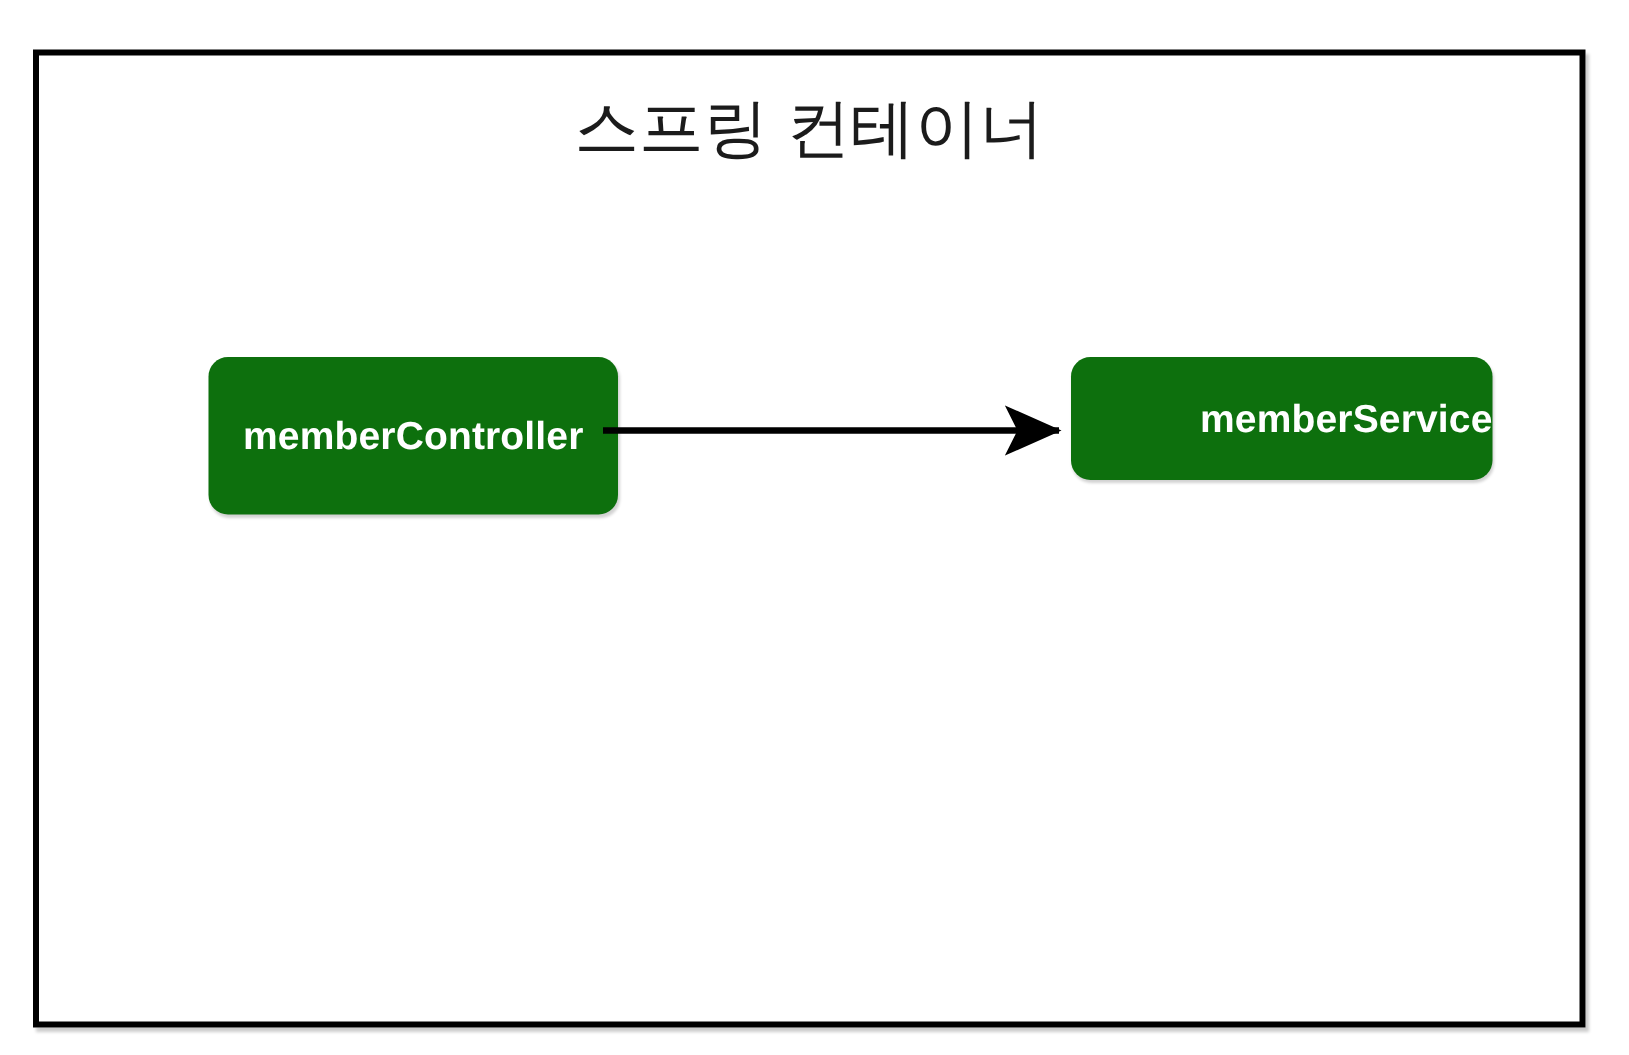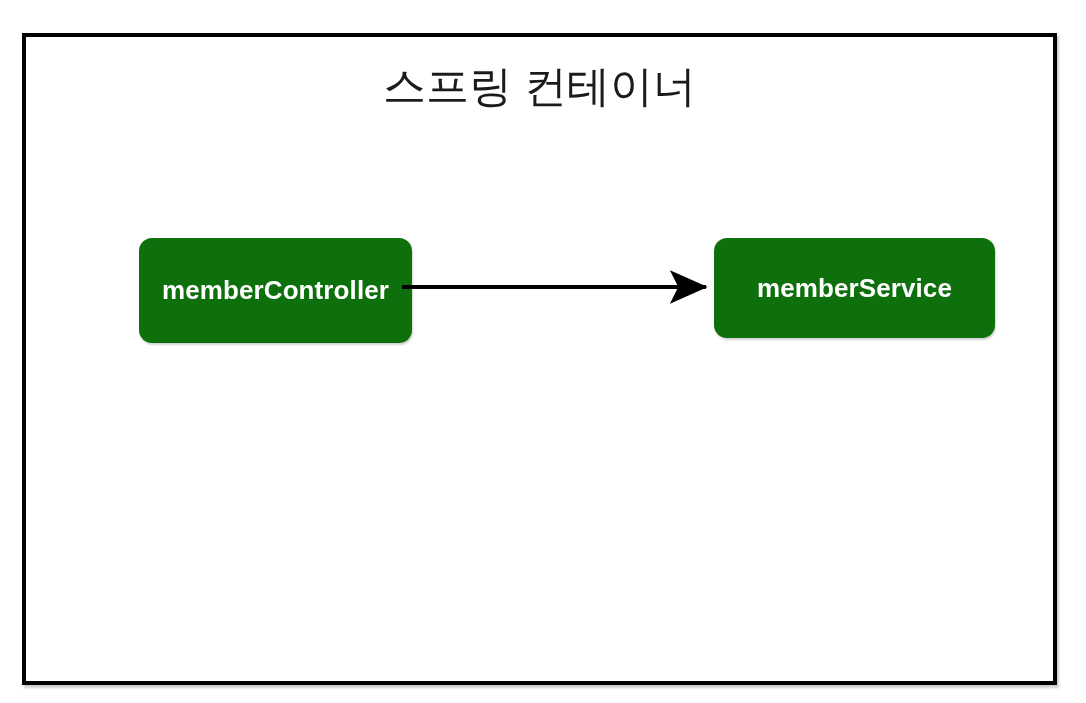--- a/index.html
+++ b/index.html
@@ -71,21 +71,22 @@
   #bean-controller {
     left: 113px;
     top: 201px;
     width: 273px;
     height: 105px;
   }
   #bean-service {
     left: 688px;
     top: 201px;
     width: 281px;
-    height: 100px;
+    height: 82px;
+    justify-content: flex-end;
   }
 
   
   .arrow-svg {
     position: absolute;
     left: 376px;
     top: 232px;
     width: 320px;
     height: 38px;
     overflow: visible;

